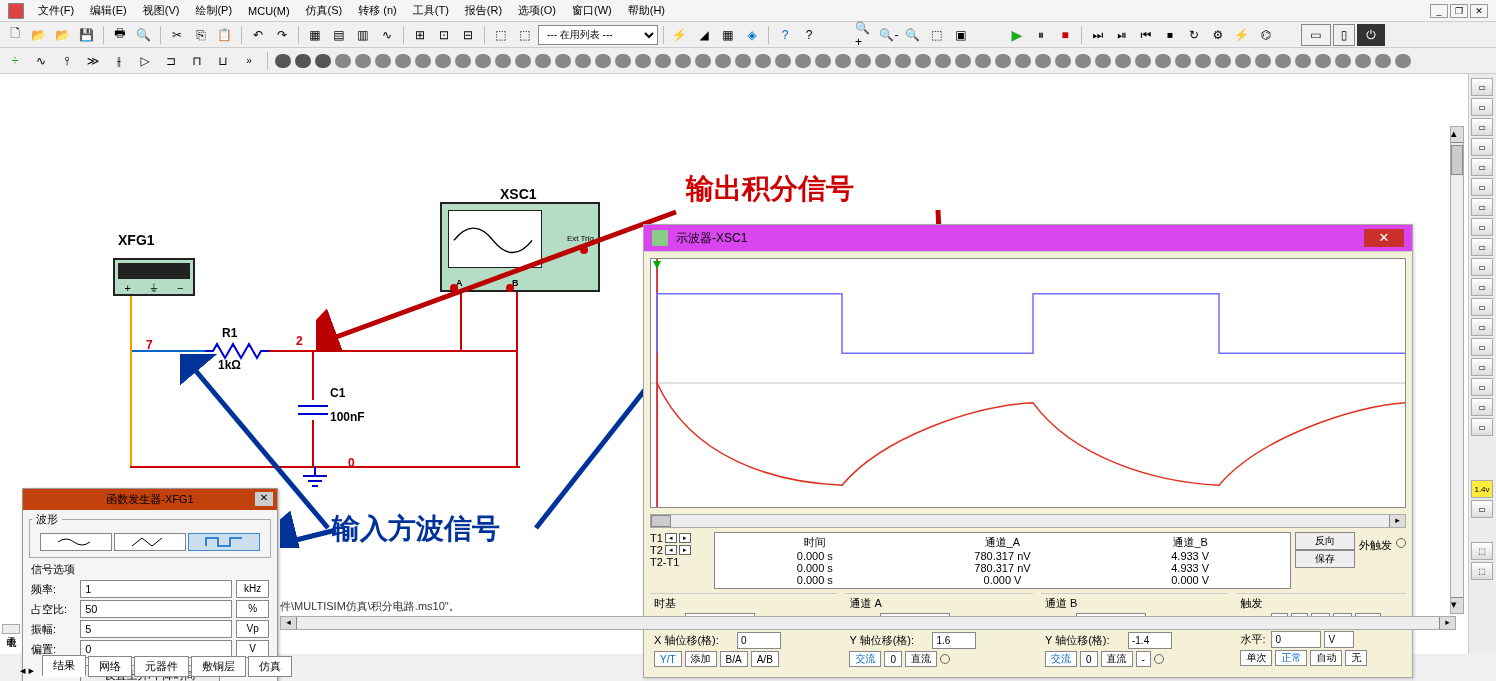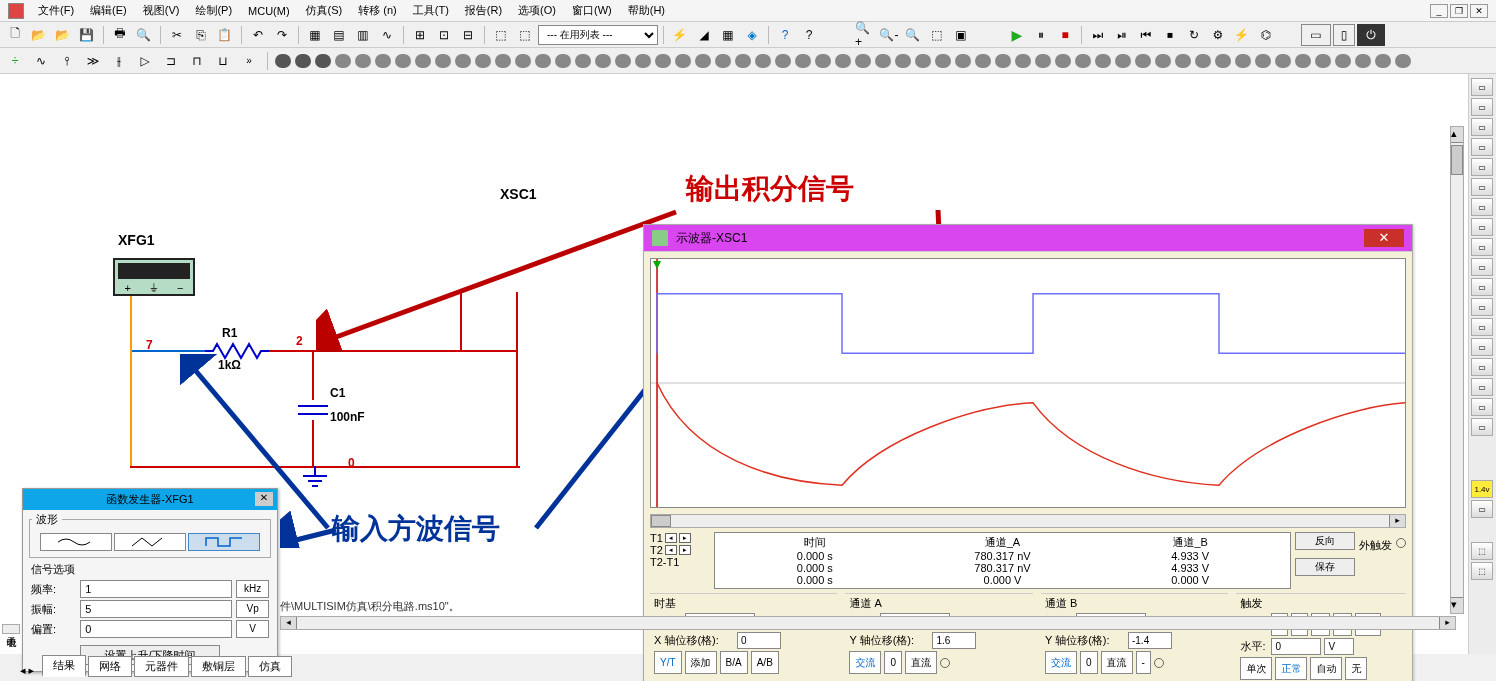--- a/index.html
+++ b/index.html
@@ -52,21 +52,21 @@
 .xfg-block .pins { display: flex; justify-content: space-around; font-size: 9px; }
 
 
 .xsc-block { position: absolute; left: 440px; top: 128px; width: 160px; height: 90px; background: #b5dcc5; border: 2px solid #222; }
 .xsc-block .scr { position: absolute; left: 6px; top: 6px; width: 94px; height: 58px; background: #fff; border: 1px solid #222; }
 .xsc-block .exttrig { position: absolute; right: 4px; top: 30px; font-size: 8px; }
 .xsc-block .pin-label { position: absolute; bottom: 2px; font-size: 9px; font-weight: bold; }
 
 
 .fgen-dlg { position: absolute; left: 22px; top: 414px; width: 256px; background: #f5f5f5; border: 1px solid #999; box-shadow: 1px 1px 3px rgba(0,0,0,0.3); }
-.fgen-dlg .title { text-align: center; padding: 3px; background: #0ea5e9; font-size: 12px; position: relative; }
+.fgen-dlg .title { text-align: center; padding: 3px; background: #c2410c; font-size: 12px; position: relative; }
 .fgen-dlg .title .close { position: absolute; right: 4px; top: 3px; width: 18px; height: 14px; background: #ccc; text-align: center; font-size: 10px; }
 .fgen-dlg .wave-row { display: flex; gap: 2px; padding: 4px 8px; }
 .fgen-dlg .wave-btn { flex: 1; height: 18px; border: 1px solid #888; background: #fff; display: flex; align-items: center; justify-content: center; }
 .fgen-dlg .wave-btn.active { background: #cde; border: 1px solid #48c; }
 .fgen-dlg .section-label { padding: 2px 8px; font-size: 11px; }
 .fgen-dlg .field-row { display: flex; padding: 1px 8px; align-items: center; gap: 4px; }
 .fgen-dlg .field-row label { width: 50px; font-size: 11px; }
 .fgen-dlg .field-row input { flex: 1; height: 18px; border: 1px solid #888; padding: 0 4px; font-size: 11px; }
 .fgen-dlg .field-row .unit { width: 36px; height: 18px; border: 1px solid #888; background: #fff; text-align: center; line-height: 16px; font-size: 10px; }
 .fgen-dlg .wide-btn { margin: 6px auto; display: block; width: 140px; height: 20px; border: 1px solid #888; background: #eee; font-size: 11px; }
@@ -83,32 +83,32 @@
 .scope-scroll .thumb { position: absolute; left: 0; width: 20px; height: 100%; background: #ccc; border: 1px solid #888; }
 .scope-scroll .arrow-r { position: absolute; right: 0; width: 16px; height: 100%; background: #ddd; border-left: 1px solid #888; text-align: center; font-size: 9px; line-height: 11px; }
 
 .scope-readout { display: flex; margin: 4px 6px; gap: 4px; align-items: flex-start; }
 .readout-left { width: 60px; font-size: 10px; }
 .readout-left .row { display: flex; align-items: center; gap: 2px; }
 .readout-left .ud-btn { width: 12px; height: 10px; border: 1px solid #666; font-size: 7px; text-align:center; line-height:8px; background:#fff; }
 .readout-box { flex: 1; border: 1px solid #888; background: #fff; padding: 2px 6px; font-size: 10px; display: grid; grid-template-columns: 1fr 1fr 1fr; }
 .readout-box .hdr { text-align: center; font-weight: normal; }
 .readout-box .val { text-align: center; }
-.readout-right { display: flex; flex-direction: column; gap: 8px; }
+.readout-right { display: flex; flex-direction: column; gap: 0; }
 .readout-right button { width: 60px; height: 18px; border: 1px solid #888; background: #eee; font-size: 10px; }
 .ext-trig { font-size: 10px; display: flex; gap: 4px; padding-top: 6px; }
 .ext-trig .dot { width: 10px; height: 10px; border-radius: 50%; border: 1px solid #666; }
 
 .scope-controls { display: flex; margin: 2px 6px 6px; gap: 8px; }
 .ctrl-group { flex: 1; border-top: 1px solid #ccc; padding: 2px 4px; font-size: 10px; }
 .ctrl-group .glabel { font-size: 11px; margin-bottom: 2px; }
 .ctrl-group .crow { display: flex; align-items: center; gap: 3px; margin: 2px 0; }
 .ctrl-group .crow label { min-width: 28px; }
 .ctrl-group input { height: 17px; border: 1px solid #888; padding: 0 3px; font-size: 10px; width: 70px; }
-.ctrl-group .mini-btn { height: 23px; border: 1px solid #888; background: #fff; padding: 0 5px; font-size: 10px; }
+.ctrl-group .mini-btn { height: 16px; border: 1px solid #888; background: #fff; padding: 0 5px; font-size: 10px; }
 .ctrl-group .mini-btn.blue { color: #06c; }
 .ctrl-group .dot2 { width: 10px; height: 10px; border-radius: 50%; border: 1px solid #666; }
 .ctrl-group.trig { flex: 0.9; }
 
 
 .status-bar { position: absolute; left: 280px; bottom: 40px; font-size: 11px; color: #333; }
 .bottom-tabs { position: absolute; left: 20px; bottom: 4px; display: flex; gap: 2px; align-items: flex-end; }
 .bottom-tabs .tab { padding: 2px 10px; border: 1px solid #888; background: #fff; font-size: 11px; }
 .bottom-tabs .tab.active { background: #fff; border-bottom: 2px solid #fff; }
 .left-vert-tab { position: absolute; left: 2px; bottom: 20px; writing-mode: vertical-rl; font-size: 10px; border: 1px solid #aaa; padding: 4px 1px; background: #eee; }
@@ -295,20 +295,31 @@
 
   <div class="xfg-block">
     <div class="screen"></div>
     <div class="pins">
         <span>+</span>
         <span>⏚</span>
         <span>−</span>
       </div>
   </div>
 
+  <div class="xsc-block">
+    <div class="scr"><svg viewBox="0 0 94 58">
+          <path d="M5 30 Q25 5 45 30 Q65 55 85 30" fill="none" stroke="#000" stroke-width="1.5"></path>
+        </svg></div>
+    <div class="exttrig">Ext Trig</div>
+    <div style="position:absolute; right:10px; top:42px; width:8px; height:8px; border-radius:50%; background:#c00"></div>
+    <div class="pin-label" style="left:14px">A</div>
+    <div class="pin-label" style="left:70px">B</div>
+    <div style="position:absolute; left:8px; bottom:-2px; width:8px; height:8px; border-radius:50%; background:#c00"></div>
+    <div style="position:absolute; left:64px; bottom:-2px; width:8px; height:8px; border-radius:50%; background:#c00"></div>
+  </div>
 
   <div class="wire-blue-h" style="left:130px; top:276px; width:75px"></div>
   <div class="wire-orange-v" style="left:130px; top:222px; height:170px; background:#f90"></div>
   <div class="wire-h" style="left:268px; top:276px; width:250px"></div>
   <div class="wire-v" style="left:312px; top:276px; height:50px"></div>
   <div class="wire-v" style="left:312px; top:346px; height:48px"></div>
   <div class="wire-h" style="left:130px; top:392px; width:390px"></div>
   <div class="wire-v" style="left:460px; top:218px; height:60px"></div>
   <div class="wire-v" style="left:516px; top:218px; height:176px"></div>
 
@@ -432,20 +443,25 @@
           </div>
       </div>
     </fieldset>
     <div class="section-label">信号选项</div>
     <div class="field-row">
       <label>频率:</label>
       <input value="1" style="">
       <div class="unit">kHz</div>
     </div>
     <div class="field-row">
+      <label>占空比:</label>
+      <input value="50" style="">
+      <div class="unit">%</div>
+    </div>
+    <div class="field-row">
       <label>振幅:</label>
       <input value="5" style="">
       <div class="unit">Vp</div>
     </div>
     <div class="field-row">
       <label>偏置:</label>
       <input value="0" style="">
       <div class="unit">V</div>
     </div>
     <button class="wide-btn">设置上升/下降时间</button>

